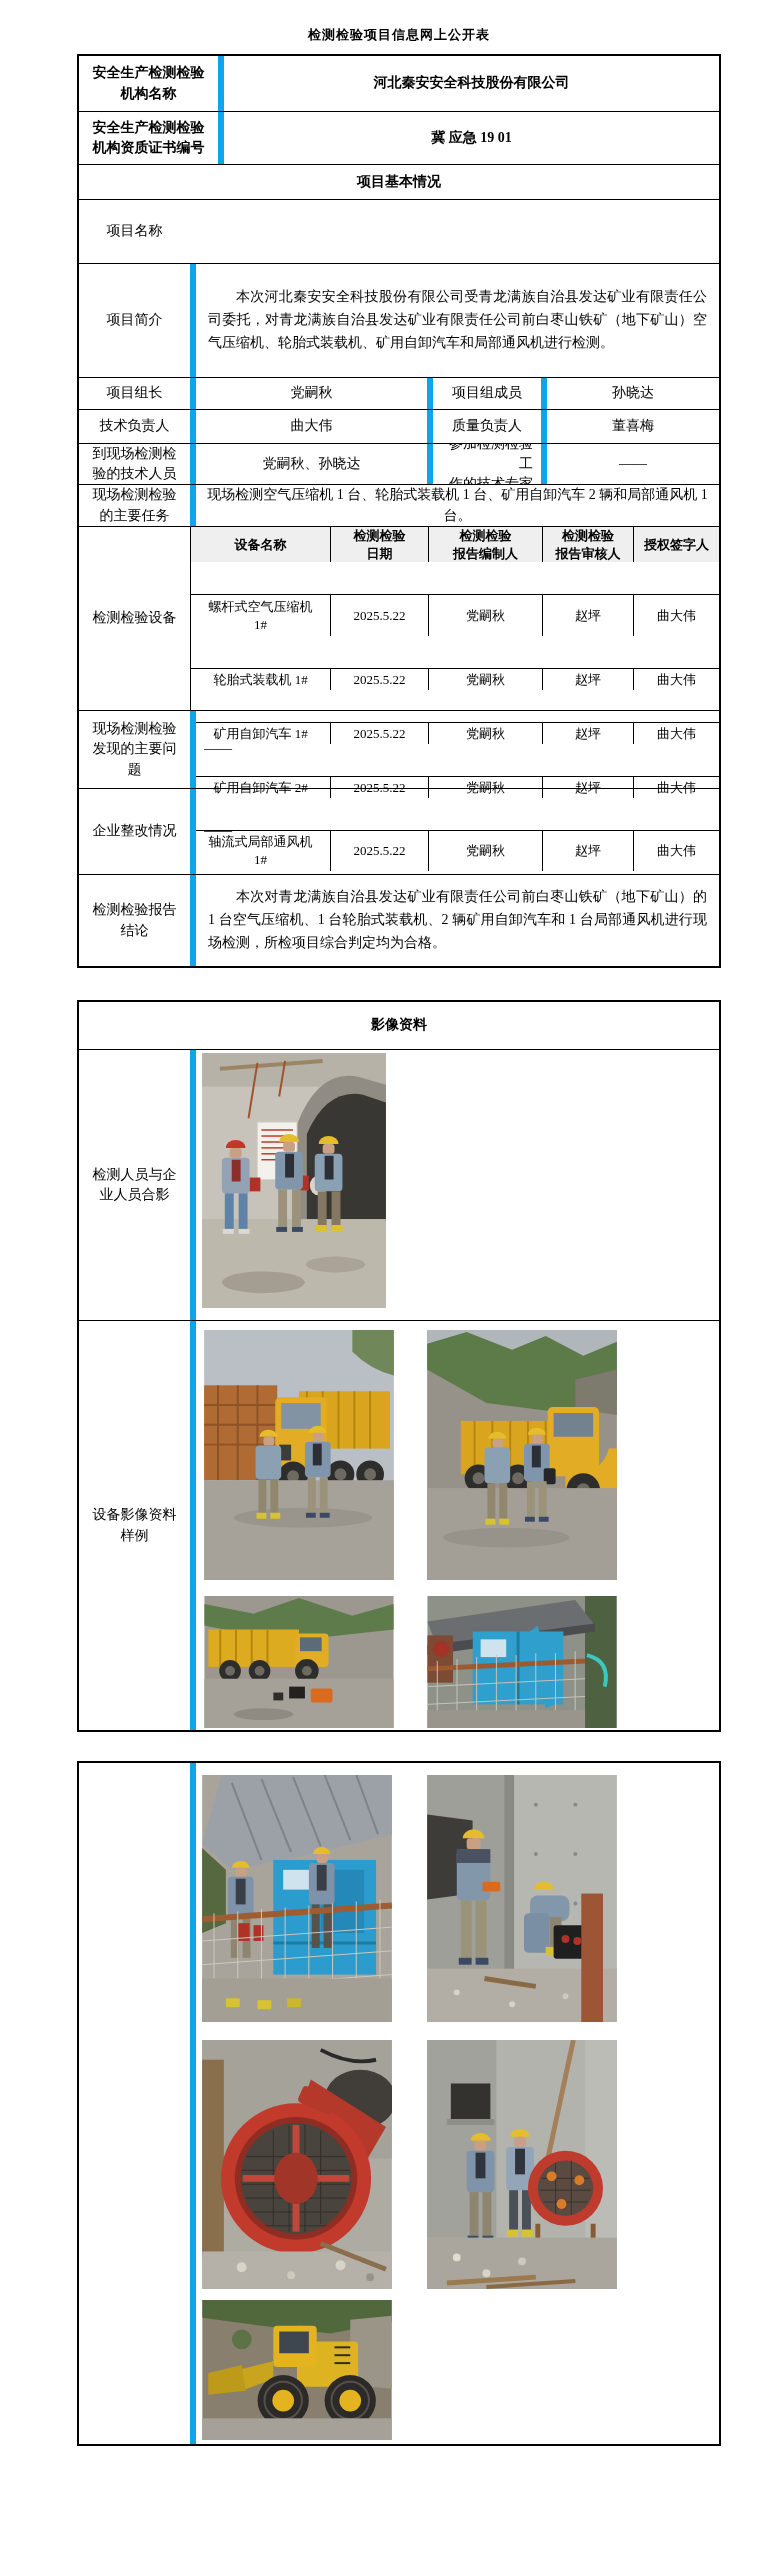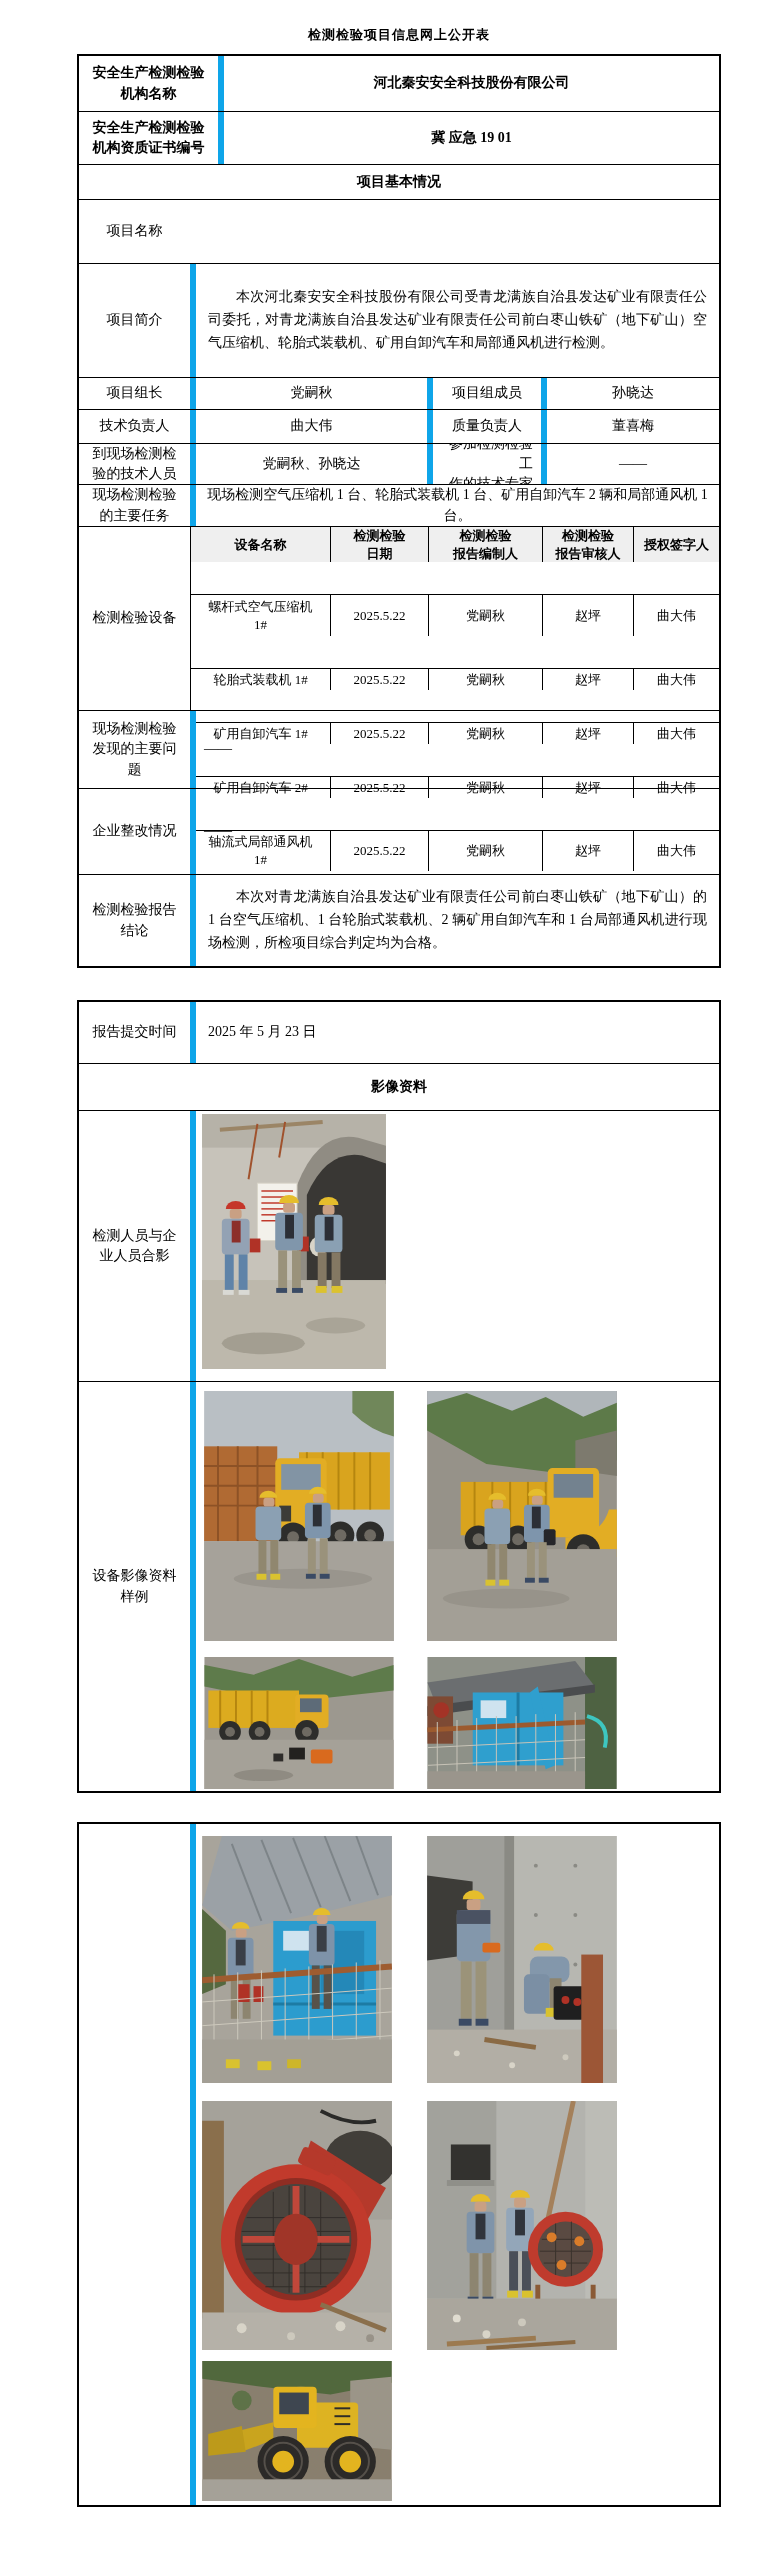--- a/index.html
+++ b/index.html
@@ -192,24 +192,20 @@
 结论</div>
     <div class="cell grow par vcenter">
       <p>本次对青龙满族自治县发达矿业有限责任公司前白枣山铁矿（地下矿山）的 1 台空气压缩机、1 台轮胎式装载机、2 辆矿用自卸汽车和 1 台局部通风机进行现场检测，所检项目综合判定均为合格。</p>
     </div>
   </div>
 
 </div>
 
 <div class="tbl t2">
 
-  <div class="row" style="height:61px">
-    <div class="cell lbl">报告提交时间</div>
-    <div class="cell grow left" style="padding-left:12px">2025 年 5 月 23 日</div>
-  </div>
 
   <div class="row" style="height:47px">
     <div class="cell grow bold">影像资料</div>
   </div>
 
   <div class="row" style="height:271px">
     <div class="cell lbl">检测人员与企
 业人员合影</div>
     <div class="cell grow photocell">
       <svg style="left:6px;top:3px" width="184" height="255" viewBox="0 0 186 258">

